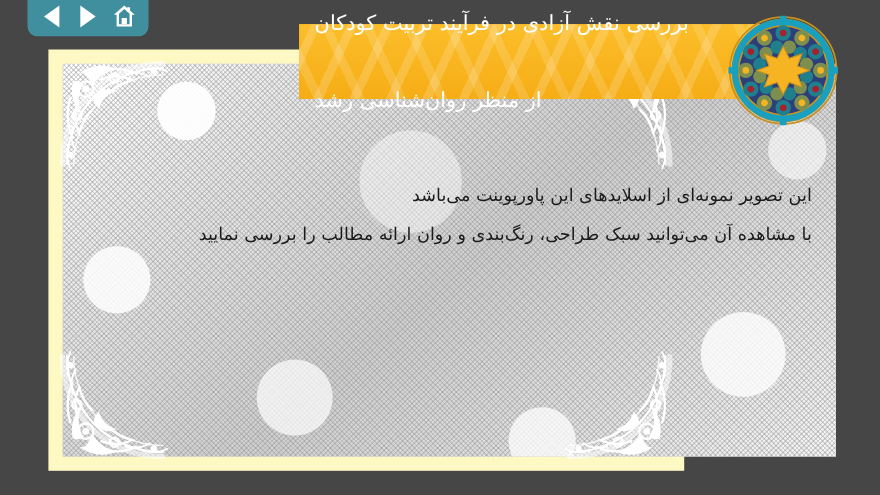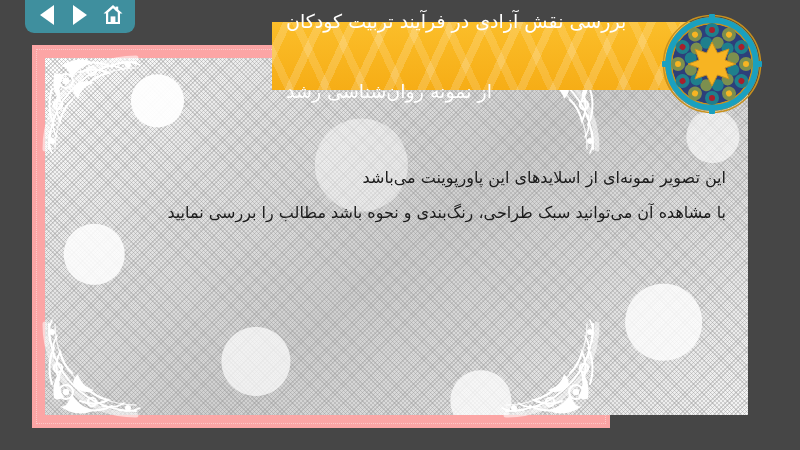--- a/index.html
+++ b/index.html
@@ -57,25 +57,25 @@
   }
   .tri-right {
     border-top: 10px solid transparent;
     border-bottom: 10px solid transparent;
     border-left: 14px solid #ffffff;
   }
 
   
   #frame {
     position: absolute;
-    left: 32px;
+    left: 44px;
     top: 45px;
     width: 578px;
     height: 383px;
-    background: #fca5a5;
+    background: #fef9c3;
     box-sizing: border-box;
     z-index: 5;
   }
   
   #frame::before {
     content: "";
     position: absolute;
     left: 4px; top: 4px; right: 4px; bottom: 4px;
     border: 1px dotted rgba(255,255,255,0.40);
     pointer-events: none;
@@ -306,28 +306,28 @@
         <path d="M86 18 C94 16 102 17 108 20" stroke-width="1.6"></path>
         <path d="M18 86 C16 94 17 102 20 108" stroke-width="1.6"></path>
         <circle cx="96" cy="20" r="3" fill="#ffffff" stroke="none"></circle>
         <circle cx="20" cy="96" r="3" fill="#ffffff" stroke="none"></circle>
         <path d="M42 42 C48 36 56 34 62 38 C54 40 48 46 46 54 C42 50 40 46 42 42 Z" fill="#ffffff" stroke="none"></path>
       </g>
     </svg>
 
     <div id="body-text">
       <div class="body-line">این تصویر نمونه‌ای از اسلایدهای این پاورپوینت می‌باشد</div>
-      <div class="body-line">با مشاهده آن می‌توانید سبک طراحی، رنگ‌بندی و نحوه باشد مطالب را بررسی نمایید</div>
+      <div class="body-line">با مشاهده آن می‌توانید سبک طراحی، رنگ‌بندی و روان ارائه مطالب را بررسی نمایید</div>
     </div>
 
   </div>
 
   <div id="title-banner">
     <div class="title-line">بررسی نقش آزادی در فرآیند تربیت کودکان</div>
-    <div class="title-line">از نمونه روان‌شناسی رشد</div>
+    <div class="title-line">از منظر روان‌شناسی رشد</div>
   </div>
 
   <svg id="medallion" viewBox="0 0 100 100">
     <defs>
       <clipPath id="medclip">
           <circle cx="50" cy="50" r="46"></circle>
         </clipPath>
     </defs>
     <circle cx="50" cy="50" r="47" fill="#c9911d"></circle>
     <circle cx="50" cy="50" r="45" fill="#1aa0bf"></circle>

